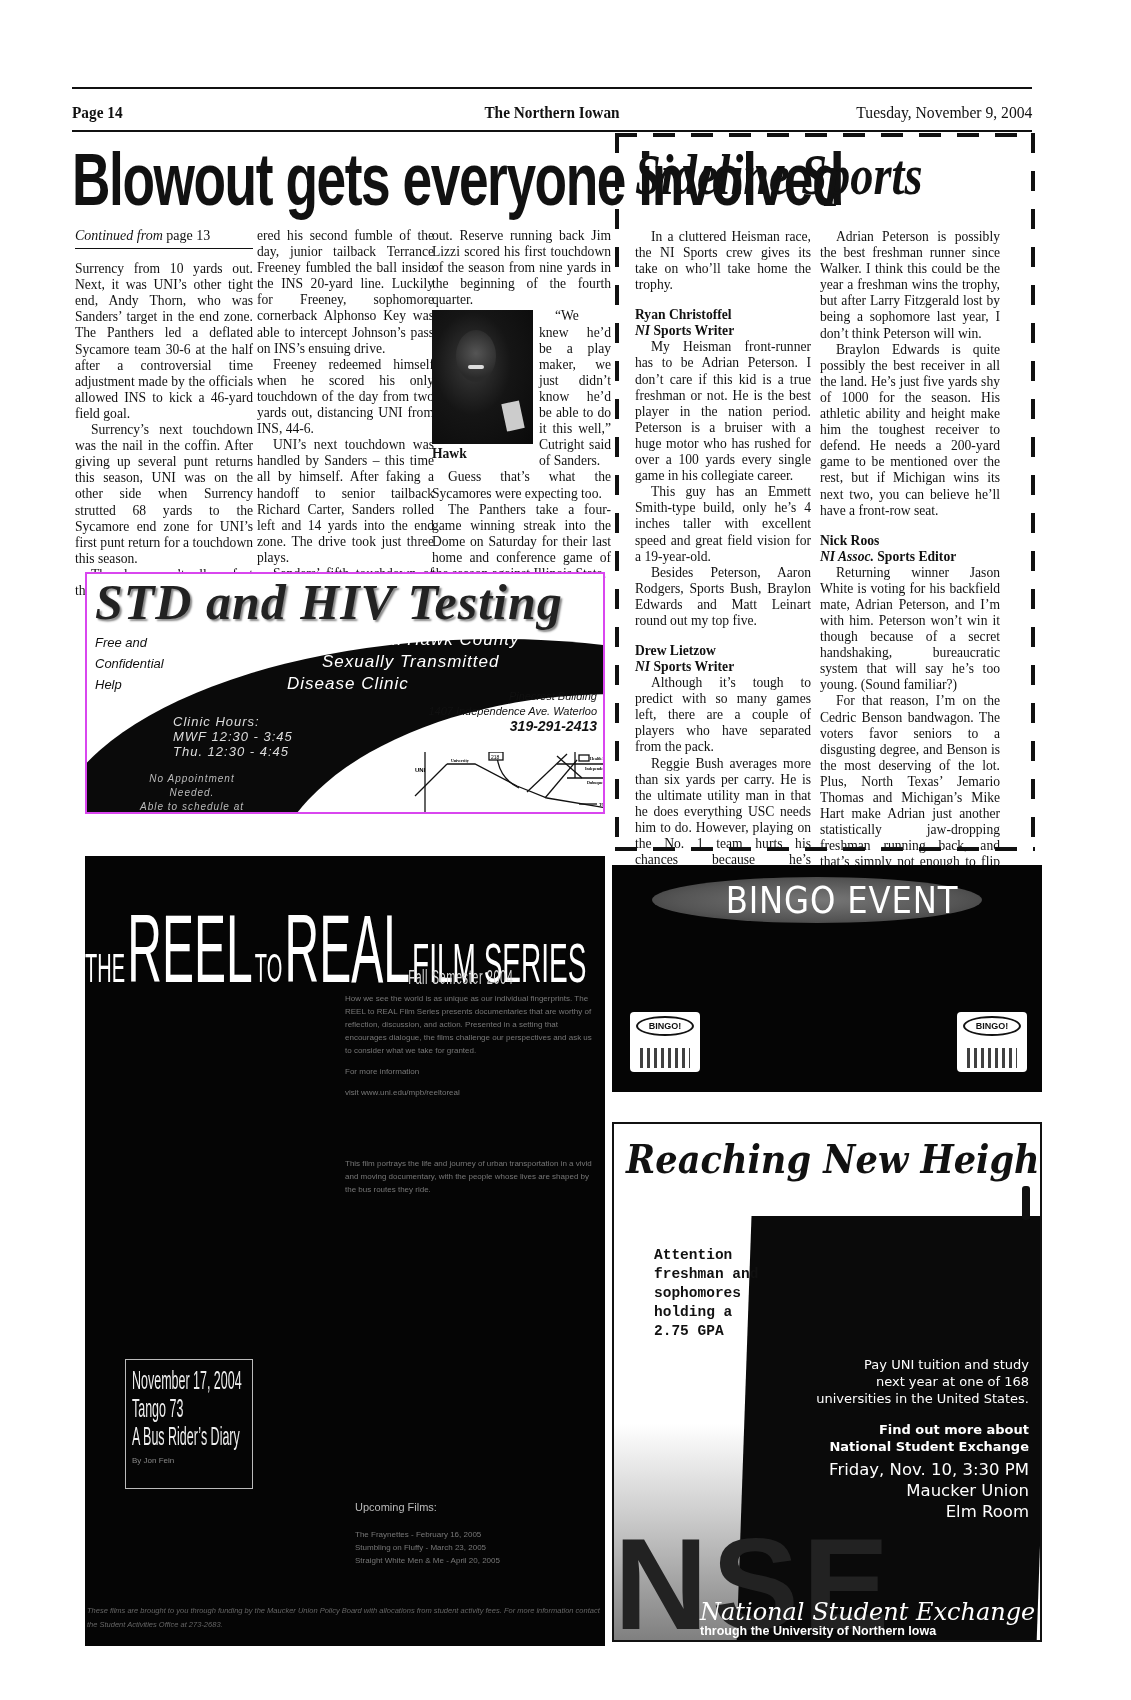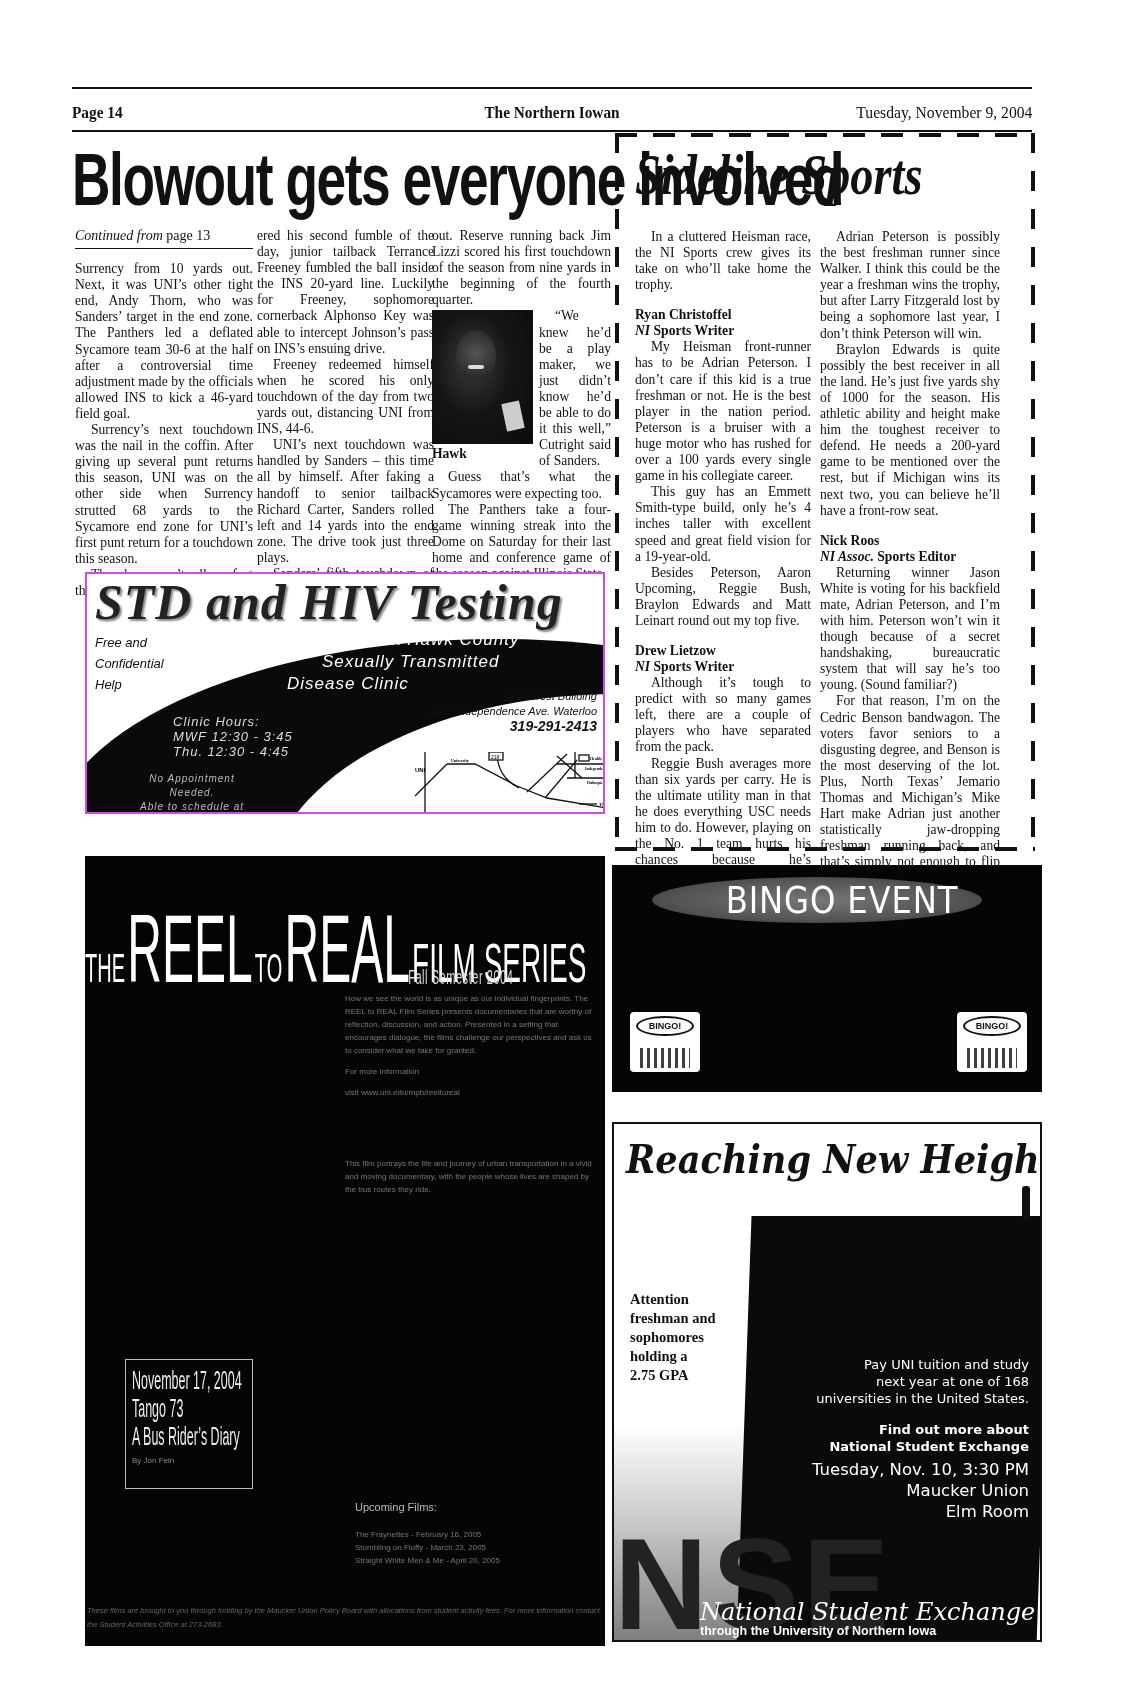--- a/index.html
+++ b/index.html
@@ -87,21 +87,21 @@
   .bingo-lines .l { font-size: 14px; line-height: 18px; transform: scaleX(0.85); }
   .bingo-icon { position: absolute; top: 100px; width: 70px; height: 60px; background: #fff; border-radius: 4px; }
   .bingo-icon .bubble { position: absolute; left: 6px; top: 4px; width: 58px; height: 20px; border: 2px solid #111; border-radius: 50%; font-family: "Liberation Sans", sans-serif; font-weight: bold; font-size: 9px; text-align: center; line-height: 16px; }
   .bingo-icon .grid { position: absolute; left: 10px; top: 36px; width: 50px; height: 20px; background: repeating-linear-gradient(90deg, #111 0 3px, #fff 3px 7px), #111; opacity: 0.8; }
 
   
   .nse { position: absolute; left: 612px; top: 1122px; width: 430px; height: 520px; border: 2px solid #111; background: #fff; overflow: hidden; }
   .nse-title { position: absolute; left: 12px; top: 0; font-family: "DejaVu Serif", serif; font-style: italic; font-size: 40px; line-height: 70px; white-space: nowrap; font-weight: bold; transform: scaleX(0.88); transform-origin: left top; }
   .nse-dark { position: absolute; left: 130px; top: 92px; width: 300px; height: 430px; background: #0a0a0a; transform: skewX(-2deg); }
   .nse-fog { position: absolute; left: 0; top: 300px; width: 150px; height: 230px; background: linear-gradient(180deg, #fff 0%, #ccc 40%, #777 100%); }
-  .nse-attn { position: absolute; left: 16px; top: 122px; font-family: Liberation Serif, serif; font-weight: bold; font-size: 14.5px; line-height: 19px; margin-top: 44px; }
+  .nse-attn { position: absolute; left: 40px; top: 122px; font-family: Liberation Mono, monospace; font-weight: bold; font-size: 14.5px; line-height: 19px; }
   .nse-body { position: absolute; left: 135px; top: 232px; width: 280px; text-align: right; color: #fff; font-family: "DejaVu Sans", sans-serif; font-size: 13px; line-height: 17px; }
   .nse-body .gap { height: 14px; }
   .nse-body .b { font-weight: bold; }
   .nse-body .big { font-size: 16.5px; line-height: 21px; }
   .nse-letters { position: absolute; left: 0; top: 400px; font-family: "Liberation Sans", sans-serif; font-weight: bold; font-size: 130px; line-height: 120px; color: #222; letter-spacing: 4px; }
   .nse-script { position: absolute; left: 86px; top: 474px; color: #fff; font-family: "DejaVu Serif", serif; font-style: italic; font-size: 24px; line-height: 28px; white-space: nowrap; }
   .nse-through { position: absolute; left: 86px; top: 500px; color: #fff; font-family: "Liberation Sans", sans-serif; font-weight: bold; font-size: 12.5px; white-space: nowrap; }
   .climber { position: absolute; right: 10px; top: 62px; width: 8px; height: 34px; background: #111; border-radius: 3px; }
 </style>
 </head>
@@ -157,21 +157,21 @@
   <div class="sl-title">Sideline Sports</div>
 
   <div class="sl-col sl-c1">
     <p>In a cluttered Heisman race, the NI Sports crew gives its take on who’ll take home the trophy.</p>
     <p class="byline">
       <span>Ryan Christoffel</span><br>
       <i>NI</i><span> Sports Writer</span>
     </p>
     <p>My Heisman front-runner has to be Adrian Peterson. I don’t care if this kid is a true freshman or not. He is the best player in the nation period. Peterson is a bruiser with a huge motor who has rushed for over a 100 yards every single game in his collegiate career.</p>
     <p>This guy has an Emmett Smith-type build, only he’s 4 inches taller with excellent speed and great field vision for a 19-year-old.</p>
-    <p>Besides Peterson, Aaron Upcoming, Reggie Bush, Braylon Edwards and Matt Leinart round out my top five.</p>
+    <p>Besides Peterson, Aaron Rodgers, Sports Bush, Braylon Edwards and Matt Leinart round out my top five.</p>
     <p class="byline">
       <span>Drew Lietzow</span><br>
       <i>NI</i><span> Sports Writer</span>
     </p>
     <p>Although it’s tough to predict with so many games left, there are a couple of players who have separated from the pack.</p>
     <p>Reggie Bush averages more than six yards per carry. He is the ultimate utility man in that he does everything USC needs him to do. However, playing on the No. 1 team hurts his chances because he’s surrounded by great players, making his job slightly easier.</p>
   </div>
 
   <div class="sl-col sl-c2">
     <p>Adrian Peterson is possibly the best freshman runner since Walker. I think this could be the year a freshman wins the trophy, but after Larry Fitzgerald lost by being a sophomore last year, I don’t think Peterson will win.</p>
@@ -298,20 +298,20 @@
     <div>holding a</div>
     <div>2.75 GPA</div>
   </div>
   <div class="nse-body">
     <div>Pay UNI tuition and study</div>
     <div>next year at one of 168</div>
     <div>universities in the United States.</div>
     <div class="gap"></div>
     <div class="b">Find out more about</div>
     <div class="b">National Student Exchange</div>
-    <div class="big" style="margin-top:4px">Tuesday, Nov. 10, 3:30 PM</div>
+    <div class="big" style="margin-top:4px">Friday, Nov. 10, 3:30 PM</div>
     <div class="big">Maucker Union</div>
     <div class="big">Elm Room</div>
   </div>
   <div class="nse-letters">NSE</div>
   <div class="nse-script">National Student Exchange</div>
   <div class="nse-through">through the University of Northern Iowa</div>
 </div>
 
 </body></html>

